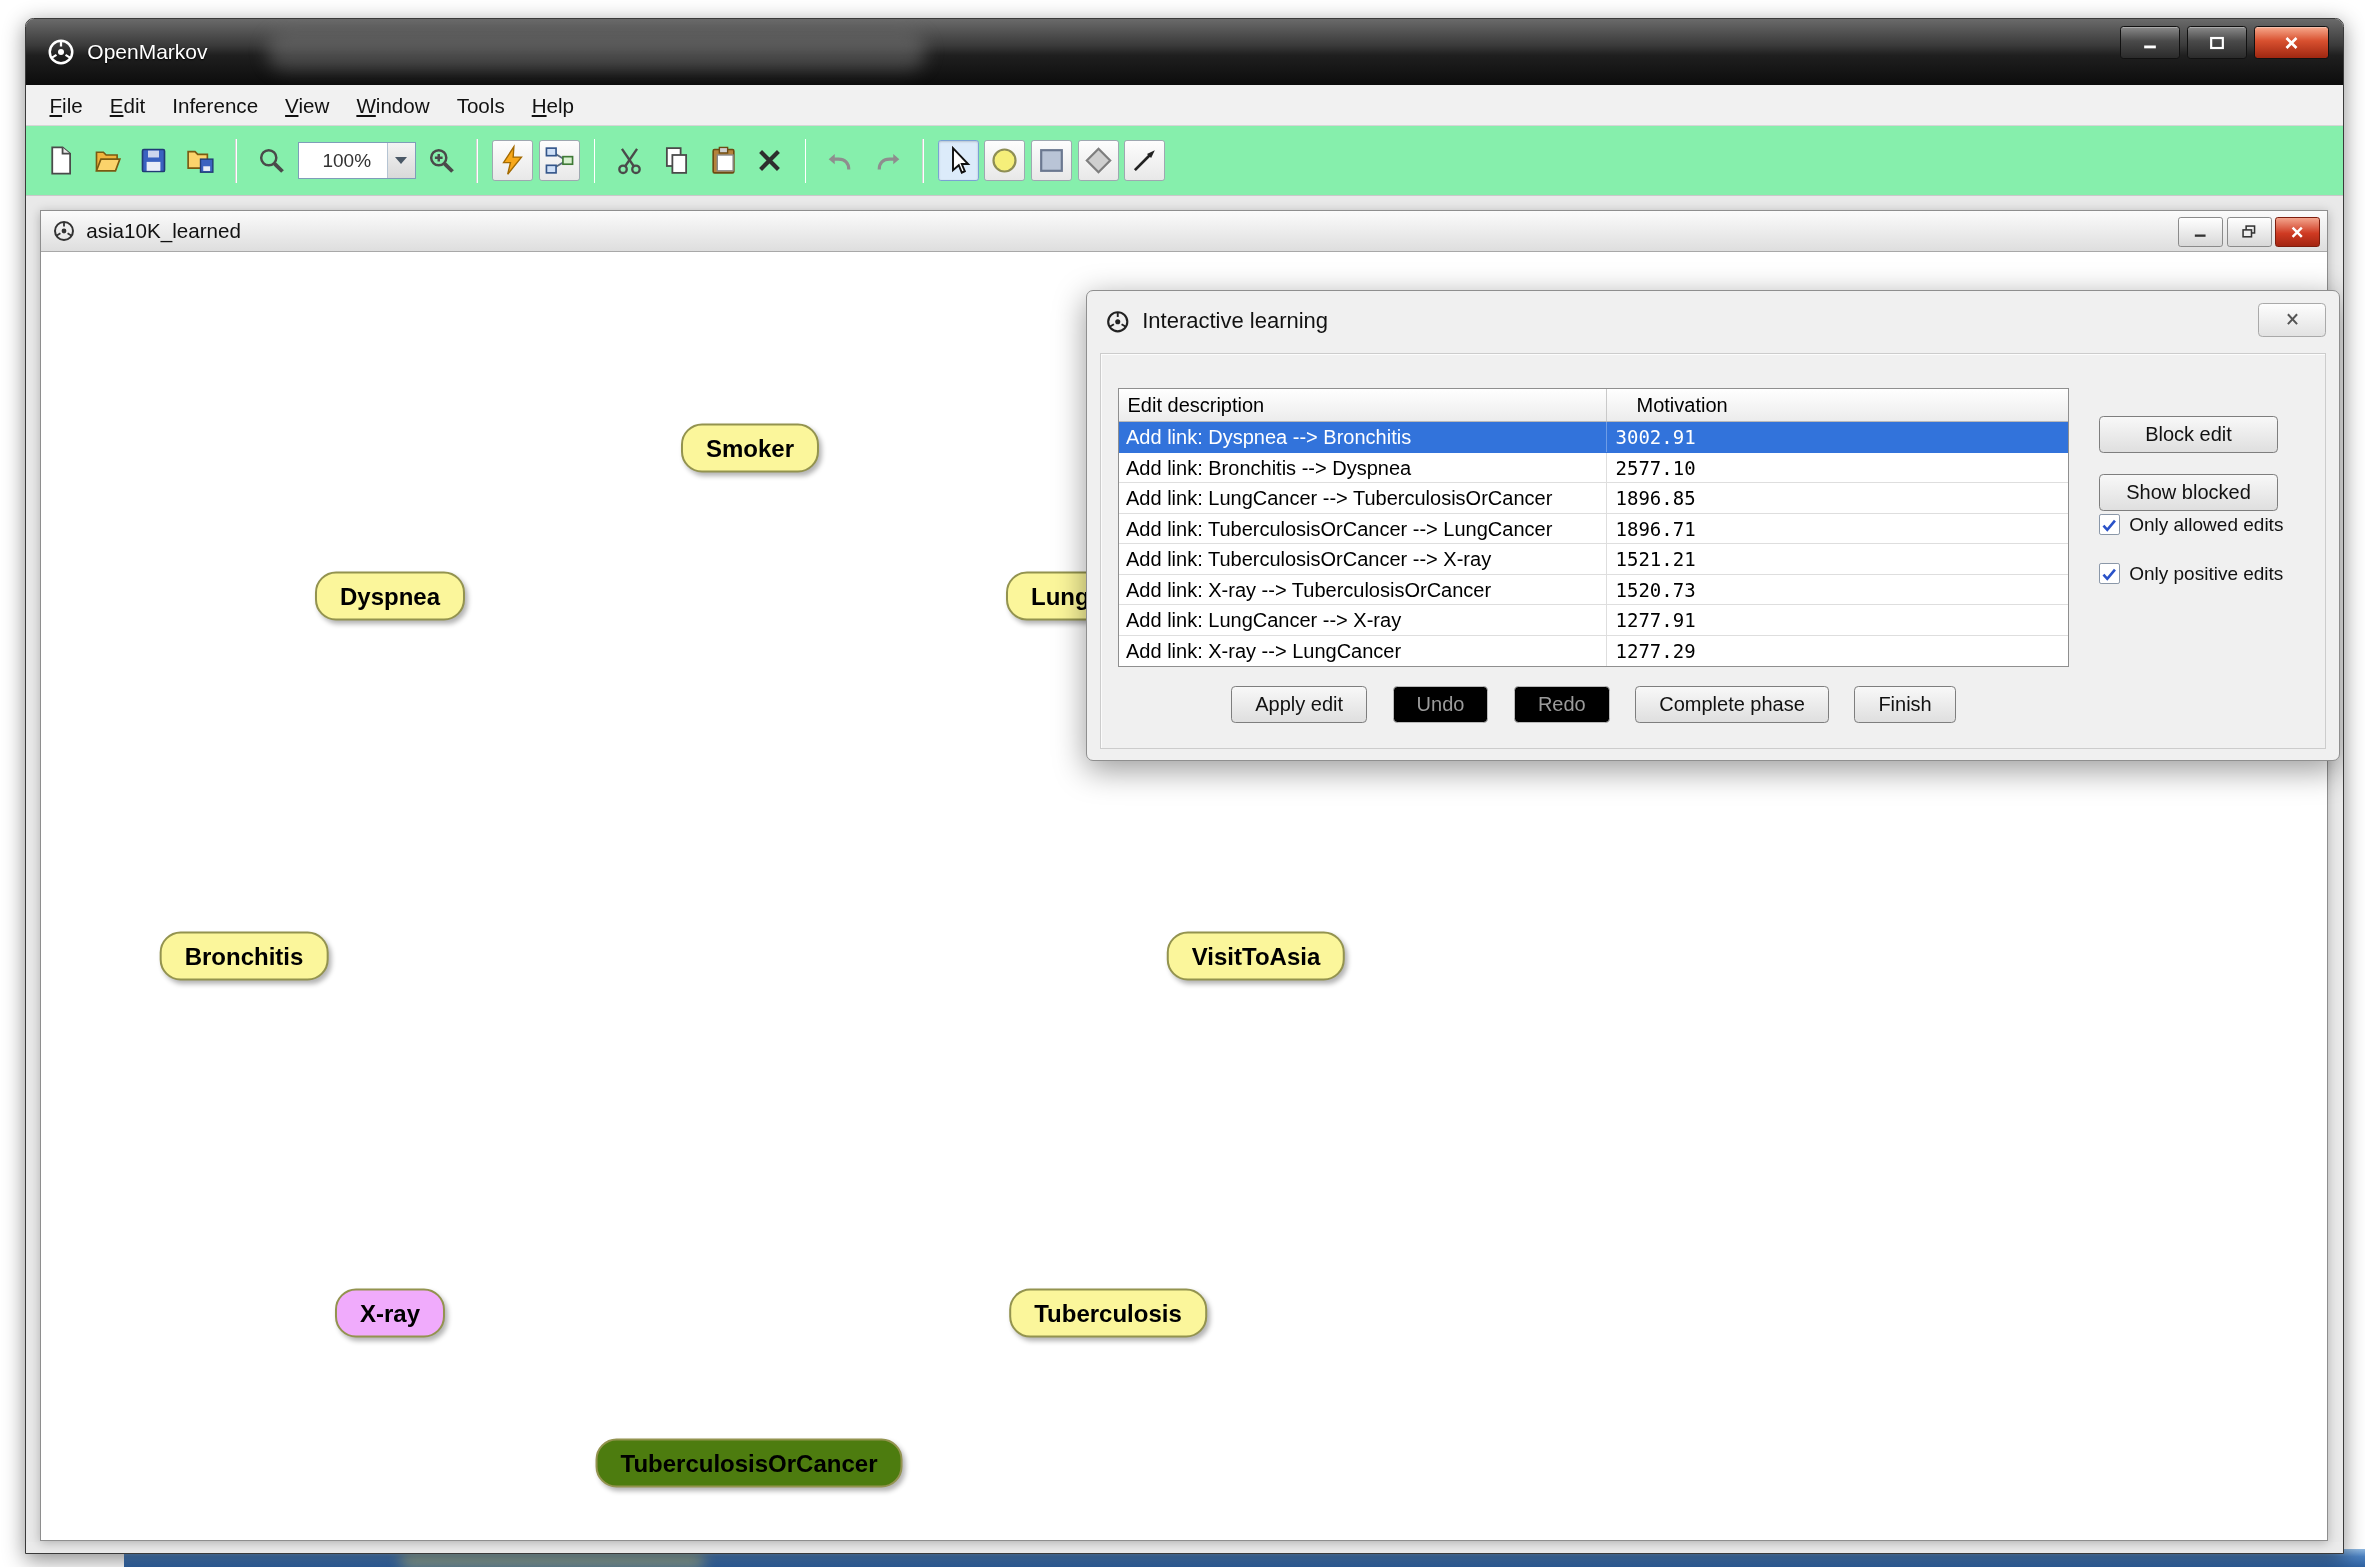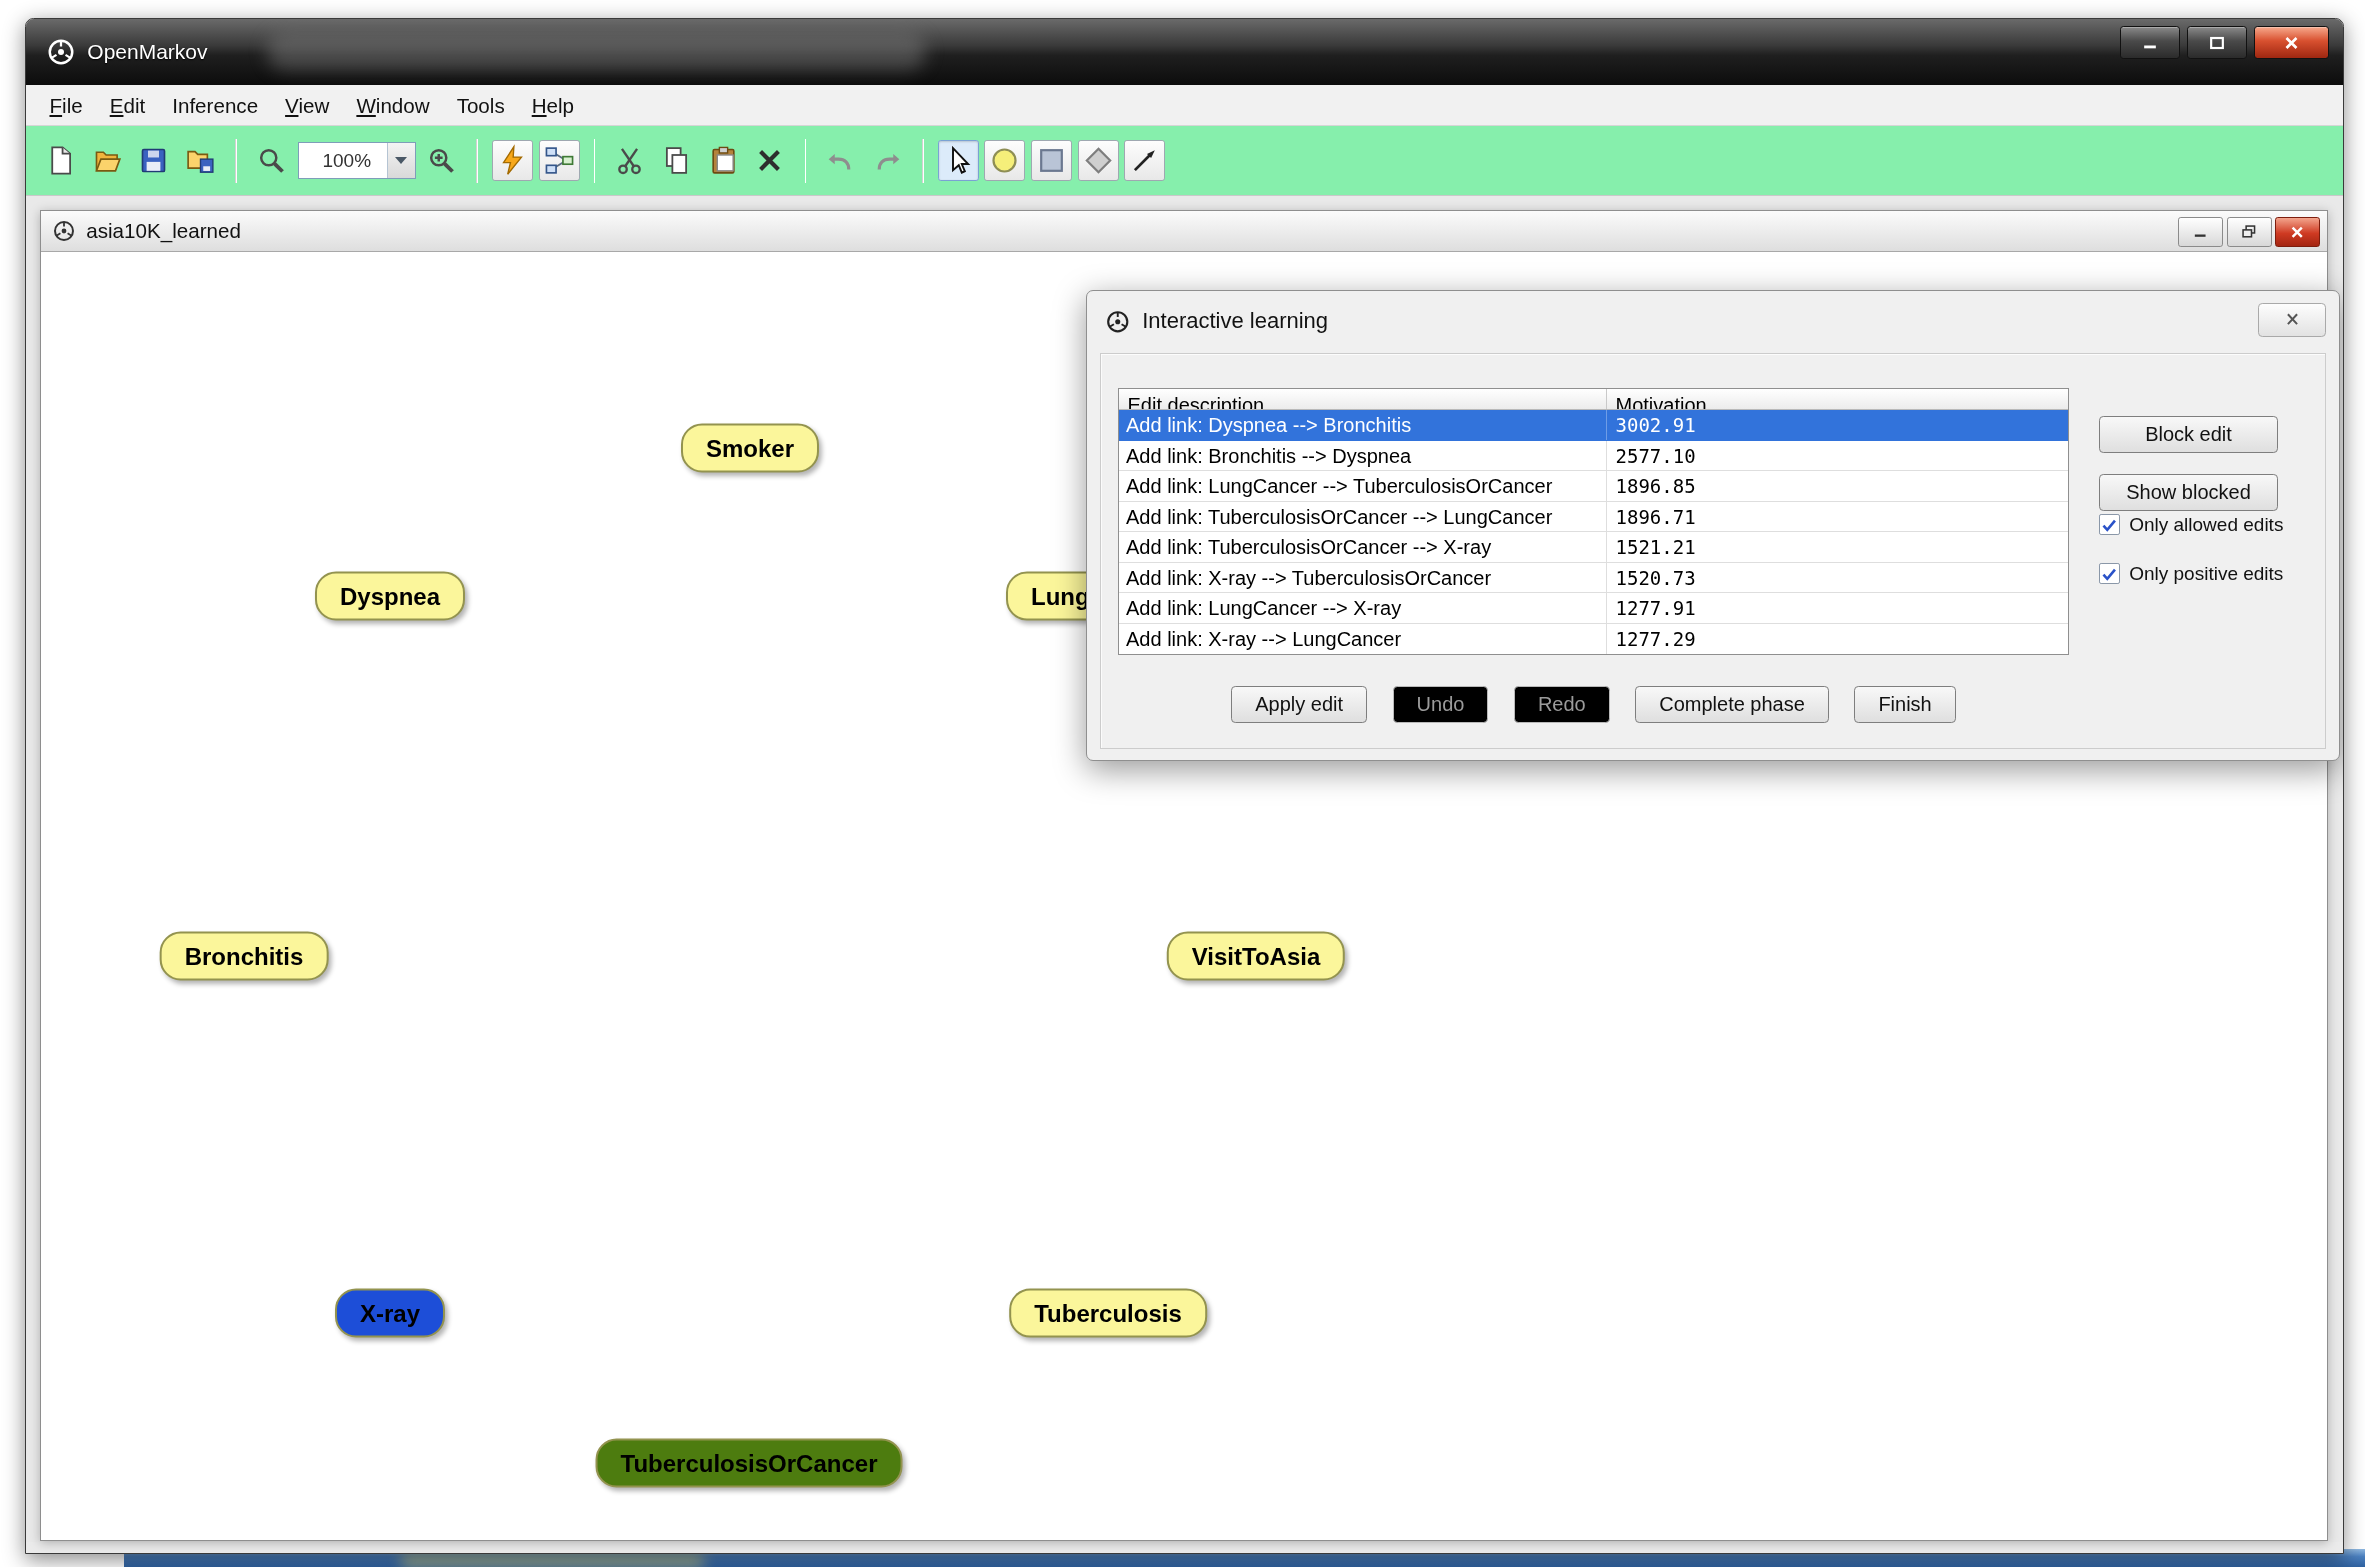--- a/index.html
+++ b/index.html
@@ -79,21 +79,21 @@
   .dialog-icon { width:25.5px; height:25.5px; margin-left:18.4px; color:#222; }
   .dialog-title { font-size:22px; color:#111; margin-left:11.3px; }
   .dialog-close { position:absolute; top:11.3px; right:12.8px; width:68px; height:34px;
     border:0.7px solid #a9a9a9; border-radius:4.3px; background:linear-gradient(#fdfdfd,#e2e2e2);
     display:flex; align-items:center; justify-content:center; }
   .dialog-frame { position:absolute; left:12.8px; top:62px; right:12.8px; bottom:11.3px;
     border:0.7px solid #cccccc; box-shadow:inset 0.7px 0.7px 0 #ffffff; }
 
   .edit-table { position:absolute; left:31px; top:97px; width:951px;
     border:0.7px solid #8f8f8f; background:#fff; }
-  .thead { display:flex; height:21px; background:linear-gradient(#ffffff,#ececec); border-bottom:0.7px solid #b9b9b9; }
+  .thead { display:flex; height:33px; background:linear-gradient(#ffffff,#ececec); border-bottom:0.7px solid #b9b9b9;gap:21px; }
   .th { line-height:33px; font-size:20px; color:#000; padding-left:8.5px; white-space:nowrap; overflow:hidden; }
   .th-desc { width:488px; border-right:0.7px solid #c9c9c9; }
   .th-mot { flex:1; }
   .trow { display:flex; height:30.5px; border-bottom:0.7px solid #dedede; background:#fff; }
   .trow:last-child { border-bottom:none; }
   .td { line-height:30px; font-size:20px; color:#000; white-space:nowrap; overflow:hidden; }
   .td-desc { width:488px; padding-left:7px; border-right:0.7px solid #dedede; }
   .td-mot { flex:1; padding-left:8.5px; font-family:"DejaVu Sans Mono", monospace; font-size:19px; }
   .trow.selected { border-bottom-color:transparent; }
   .trow.selected .td { color:#fff; }
@@ -341,21 +341,21 @@
                 </svg>
             </div>
           </div>
         </div>
         <div class="canvas" id="canvas">
             <div class="node" style="left: 709px; top: 196px; background: rgb(251, 246, 155); border-color: rgb(147, 147, 79);">Smoker</div>
             <div class="node" style="left: 349px; top: 344px; background: rgb(251, 246, 155); border-color: rgb(147, 147, 79);">Dyspnea</div>
             <div class="node" style="left: 1060px; top: 344px; background: rgb(251, 246, 155); border-color: rgb(147, 147, 79);">LungCancer</div>
             <div class="node" style="left: 203px; top: 704px; background: rgb(251, 246, 155); border-color: rgb(147, 147, 79);">Bronchitis</div>
             <div class="node" style="left: 1215px; top: 704px; background: rgb(251, 246, 155); border-color: rgb(147, 147, 79);">VisitToAsia</div>
-            <div class="node" style="left: 349px; top: 1061px; background: #1d4ed8; border-color: rgb(147, 147, 79);">X-ray</div>
+            <div class="node" style="left: 349px; top: 1061px; background: #f0abfc; border-color: rgb(147, 147, 79);">X-ray</div>
             <div class="node" style="left: 1067px; top: 1061px; background: rgb(251, 246, 155); border-color: rgb(147, 147, 79);">Tuberculosis</div>
             <div class="node" style="left: 708px; top: 1211px; background: #4d7c0f; border-color: rgb(147, 147, 79);">TuberculosisOrCancer</div>
           </div>
       </div>
     </div>
 
     <div class="dialog">
       <div class="dialog-titlebar">
         <svg class="dialog-icon" viewBox="0 0 24 24">
           <circle cx="12" cy="12" r="9" fill="none" stroke="currentColor" stroke-width="2"></circle>

